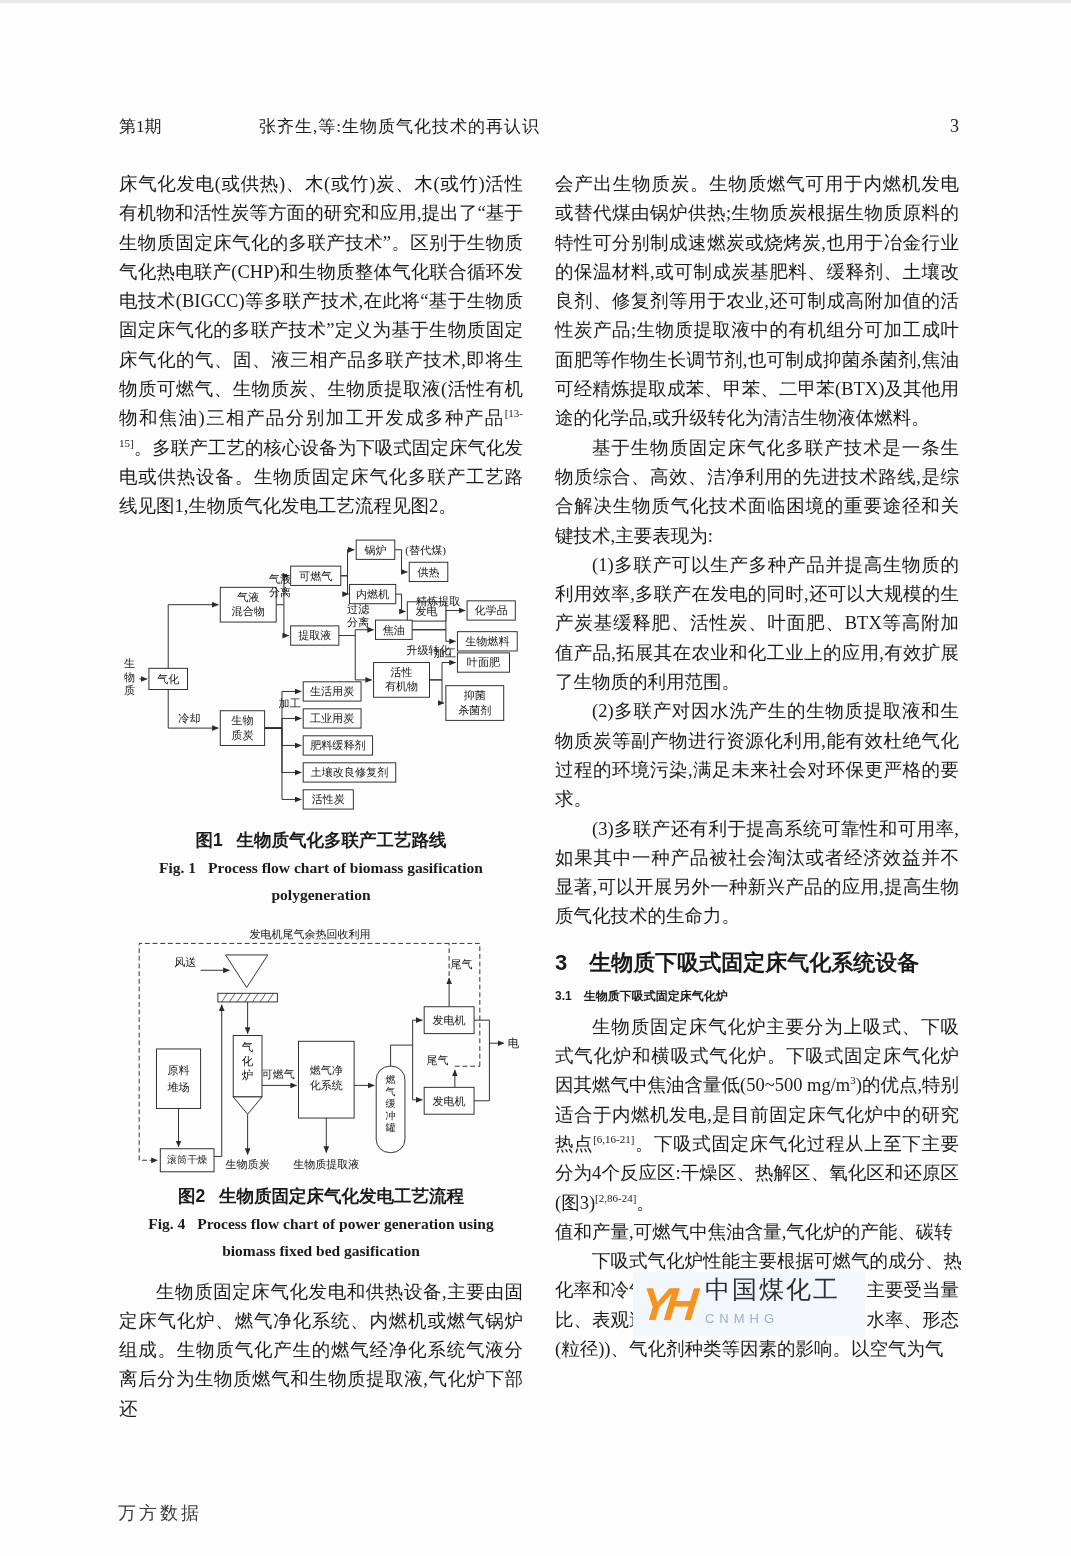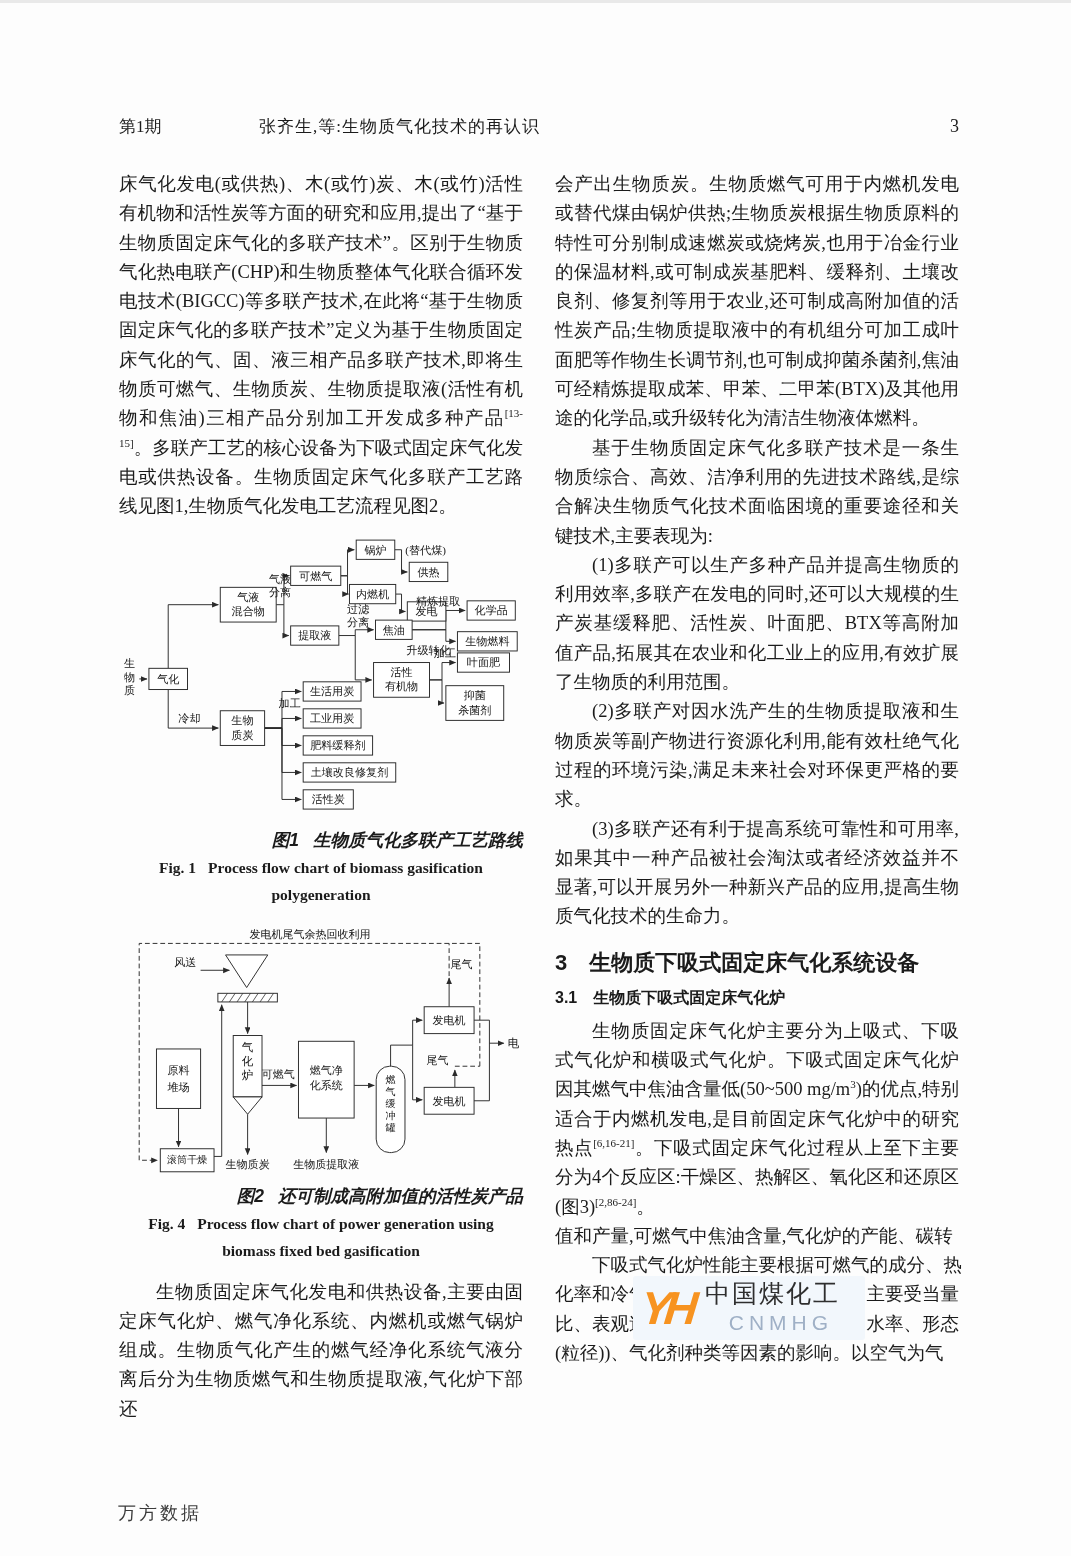--- a/index.html
+++ b/index.html
@@ -11,36 +11,36 @@
   .running-title{flex:1;text-align:left;letter-spacing:1px;}
   .page-num{width:140px;text-align:right;font-size:18px;}
   .col{position:absolute;top:167px;width:404px;}
   .col-left{left:119px;}
   .col-right{left:555px;}
   p.body{margin:0;font-size:18.5px;line-height:29.3px;text-align:justify;font-family:Liberation Serif, serif;}
   .indent{text-indent:2em;}
   sup{font-size:11px;line-height:0;vertical-align:super;}
   figure{margin:14px 0 16px;}
   .fig-svg{display:block;margin:0 auto;}
-  .figcap-cn{text-align:right;font-family:"Liberation Sans","DejaVu Sans",sans-serif;font-weight:bold;font-size:17.5px;margin-top:10px;font-style:italic;}
+  .figcap-cn{text-align:center;font-family:"Liberation Sans","DejaVu Sans",sans-serif;font-weight:bold;font-size:17.5px;margin-top:10px;}
   .figcap-cn .gap{margin-left:14px;}
   .figcap-en{text-align:center;font-weight:bold;font-size:15.5px;line-height:23px;margin-top:4px;}
   .figcap-en .gap{margin-left:12px;}
   h2.section{margin:16px 0 10px;font-family:"Liberation Sans","DejaVu Sans",sans-serif;font-size:22px;font-weight:bold;}
-  h3.subsection{margin:2px 0 8px;font-family:"Liberation Sans","DejaVu Sans",sans-serif;font-size:16px;font-weight:bold;}
+  h3.subsection{margin:2px 0 8px;font-family:"Liberation Sans","DejaVu Sans",sans-serif;font-size:12px;font-weight:bold;}
   .p8{position:relative;font-size:18.5px;line-height:29.3px;}
   .p8-line{white-space:nowrap;}
   .p8 .split{display:flex;justify-content:space-between;}
   .watermark{position:absolute;left:78px;top:54px;width:232px;height:64px;background:#f2f7fc;border-radius:3px;
              display:flex;align-items:center;padding:2px 8px;gap:8px;}
   .wm-logo{font-family:"Liberation Sans","DejaVu Sans",sans-serif;font-weight:bold;font-style:italic;font-size:46px;
            color:#f79320;letter-spacing:-7px;line-height:1;transform:skewX(-6deg);padding-right:6px;}
   .wm-text{flex:1;display:flex;flex-direction:column;}
   .wm-cn{font-size:25px;color:#2e2e2e;letter-spacing:2px;font-family:"Liberation Sans","DejaVu Sans",sans-serif;}
-  .wm-en{font-size:21px;color:#9fb0c6;letter-spacing:5px;text-align:center;font-family:"Liberation Sans","DejaVu Sans",sans-serif;}
+  .wm-en{font-size:13px;color:#9fb0c6;letter-spacing:5px;text-align:left;font-family:"Liberation Sans","DejaVu Sans",sans-serif;}
   .footer-mark{position:absolute;left:118px;top:1498px;font-size:18px;color:#3c3c3c;letter-spacing:3px;}
   svg text{font-family:"Liberation Serif","DejaVu Serif",serif;font-size:11.5px;fill:#141414;text-anchor:middle;}
   svg .box{fill:#ffffff;stroke:#2a2a2a;stroke-width:1;}
   svg .ln line,svg .ln polyline{fill:none;stroke:#2a2a2a;stroke-width:1;}
   svg .dash{fill:none;stroke:#2a2a2a;stroke-width:1;stroke-dasharray:5 3;}
   svg .hatch{stroke:#2a2a2a;stroke-width:0.8;}
   svg .small{font-size:10.5px;}
   svg .f12{font-size:12px;}
 </style>
 </head>
@@ -301,21 +301,21 @@
             <text class="f12" x="410" y="130">电</text>
           </g>
         <g>
             <text x="133" y="256">生物质炭</text>
           </g>
         <g>
             <text x="215" y="256">生物质提取液</text>
           </g>
       </svg>
       <figcaption>
-        <div class="figcap-cn"><span>图2</span><span class="gap">还可制成高附加值的活性炭产品</span></div>
+        <div class="figcap-cn"><span>图2</span><span class="gap">生物质固定床气化发电工艺流程</span></div>
         <div class="figcap-en"><span>Fig. 4</span><span class="gap">Process flow chart of power generation using</span></div>
         <div class="figcap-en"><span>biomass fixed bed gasification</span></div>
       </figcaption>
     </figure>
 
     <p class="body indent">生物质固定床气化发电和供热设备,主要由固定床气化炉、燃气净化系统、内燃机或燃气锅炉组成。生物质气化产生的燃气经净化系统气液分离后分为生物质燃气和生物质提取液,气化炉下部还</p>
   </div>
 
   <div class="col col-right">
     <p class="body">会产出生物质炭。生物质燃气可用于内燃机发电或替代煤由锅炉供热;生物质炭根据生物质原料的特性可分别制成速燃炭或烧烤炭,也用于冶金行业的保温材料,或可制成炭基肥料、缓释剂、土壤改良剂、修复剂等用于农业,还可制成高附加值的活性炭产品;生物质提取液中的有机组分可加工成叶面肥等作物生长调节剂,也可制成抑菌杀菌剂,焦油可经精炼提取成苯、甲苯、二甲苯(BTX)及其他用途的化学品,或升级转化为清洁生物液体燃料。</p>

